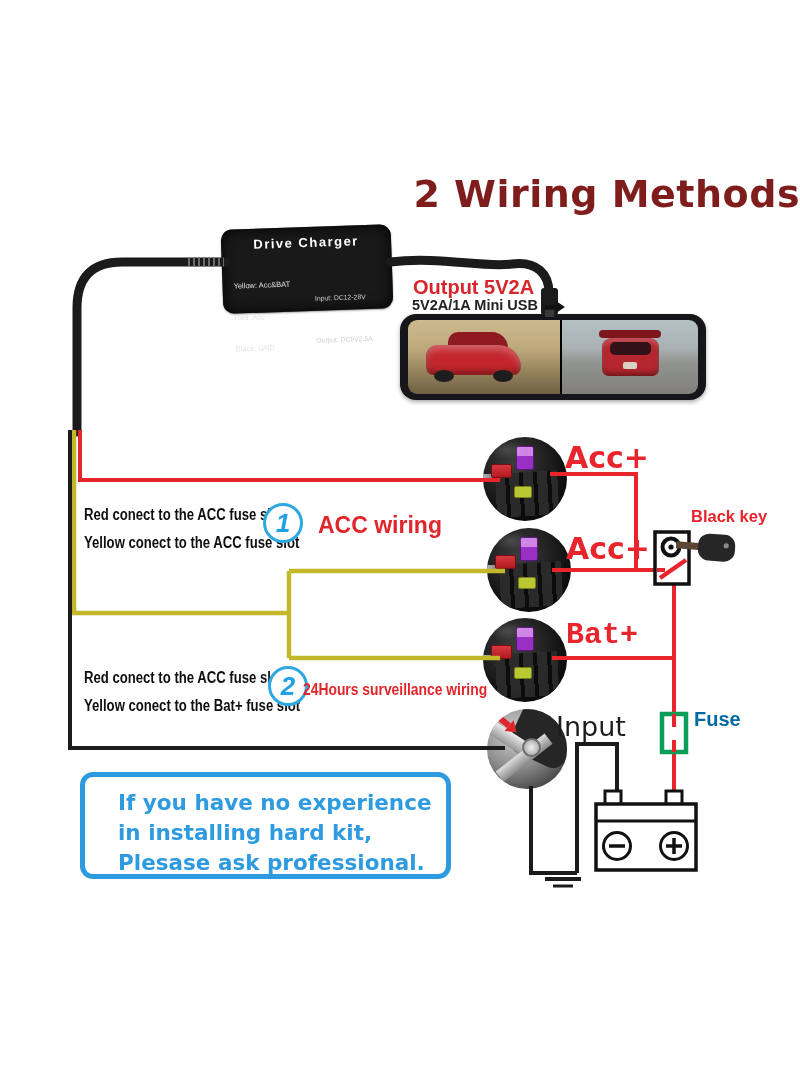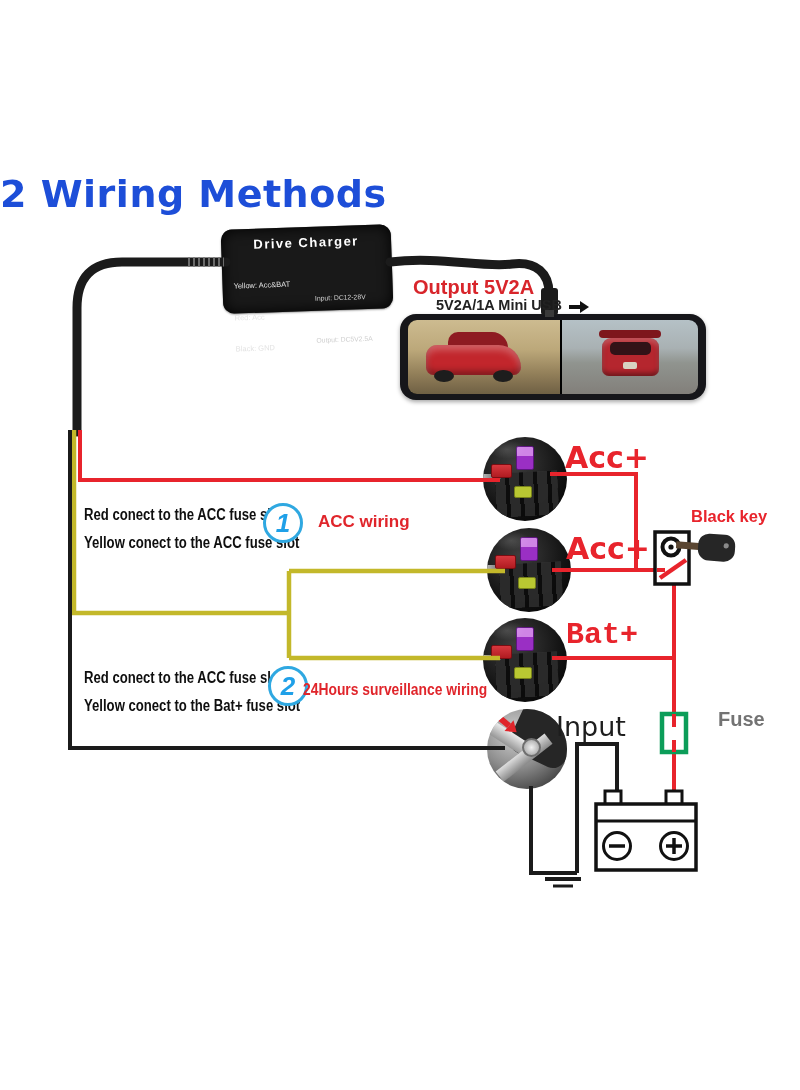--- a/index.html
+++ b/index.html
@@ -1,34 +1,34 @@
 <!DOCTYPE html>
 <html><head>
 <meta charset="utf-8">
 <style>
   html,body{margin:0;padding:0;background:#fff;}
   #canvas{position:relative;width:800px;height:1090px;background:#ffffff;overflow:hidden;
           font-family:"Liberation Sans",sans-serif;}
   .abs{position:absolute;}
 
   
-  .title{left:0;top:172px;width:800px;text-align:left;font-size:38px;font-weight:bold;
-         color:#1d4ed8;letter-spacing:.5px;font-family:"DejaVu Sans","Liberation Sans",sans-serif;}
+  .title{left:0;top:172px;width:800px;text-align:right;font-size:38px;font-weight:bold;
+         color:#7f1d1d;letter-spacing:.5px;font-family:"DejaVu Sans","Liberation Sans",sans-serif;}
 
   
   .charger{left:222px;top:227px;width:170px;height:84px;background:#191919;border-radius:11px;
            transform:rotate(-2deg);z-index:2;box-shadow:inset 0 0 14px #000,0 1px 2px rgba(0,0,0,.4);}
   .charger-title{left:0;top:8px;width:100%;text-align:center;color:#fff;font-weight:bold;
                  font-size:13px;letter-spacing:1.5px;}
   .charger-left{left:11px;top:31px;color:#e3e3e3;font-size:7.5px;line-height:10.5px;white-space:pre;}
   .charger-right{left:92px;top:37px;color:#cfcfcf;font-size:6.8px;line-height:14px;white-space:pre;}
 
   
   .out1{left:413px;top:276px;font-size:20px;font-weight:bold;color:#D8252B;z-index:4;}
-  .out2{left:436px;top:297px;font-size:14.5px;font-weight:bold;color:#222;z-index:4;}
+  .out2{left:412px;top:297px;font-size:14.5px;font-weight:bold;color:#222;z-index:4;}
   .arr{display:inline-block;margin-left:7px;vertical-align:middle;}
   .arr i{display:inline-block;vertical-align:middle;}
   .arr .bar{width:11px;height:4px;background:#111;}
   .arr .head{width:0;height:0;border-left:9px solid #111;border-top:6px solid transparent;
              border-bottom:6px solid transparent;}
 
   
   .mirror{left:400px;top:314px;width:306px;height:86px;background:#16161a;border-radius:16px;
           padding:6px 8px;box-sizing:border-box;z-index:1;box-shadow:0 2px 4px rgba(0,0,0,.35);}
   .screen{width:100%;height:100%;display:flex;gap:2px;background:#000;border-radius:9px;overflow:hidden;}
@@ -72,21 +72,21 @@
 
   
   .mline{font-size:16px;font-weight:bold;color:#0f0f0f;line-height:28px;white-space:nowrap;
          transform:scaleX(.82);transform-origin:0 50%;}
   .m1{left:84px;top:501px;z-index:4;} .m2{left:84px;top:664px;z-index:4;}
   .badge{width:40px;height:40px;border:3px solid #2FA8E1;border-radius:50%;box-sizing:border-box;
          display:flex;align-items:center;justify-content:center;color:#1FA0E8;font-size:26px;
          font-weight:bold;font-style:italic;z-index:4;background:#fff;}
   .b1{left:263px;top:503px;} .b2{left:268px;top:666px;}
   .mtitle{font-weight:bold;color:#E0252B;z-index:4;white-space:nowrap;}
-  .t1{left:318px;top:512px;font-size:17px;}
+  .t1{left:318px;top:512px;font-size:23px;}
   .t2{left:303px;top:680px;font-size:16.5px;transform:scaleX(.84);transform-origin:0 50%;}
 
   
   .gphoto{left:487px;top:709px;width:80px;height:80px;border-radius:50%;overflow:hidden;z-index:2;
           background:radial-gradient(circle at 35% 30%,#d2d2d2,#8d8d8d 45%,#4a4a4a 78%,#303030);}
   .g-dark{position:absolute;right:-12%;top:-18%;width:75%;height:85%;background:#262626;
           transform:rotate(25deg);border-radius:22%;}
   .g-bar1{position:absolute;left:-10%;top:28%;width:72%;height:18%;
           background:linear-gradient(180deg,#ececec,#969696);transform:rotate(33deg);}
   .g-bar2{position:absolute;left:8%;top:52%;width:78%;height:16%;
@@ -95,21 +95,21 @@
          background:radial-gradient(#f0f0f0,#9a9a9a);border:2px solid #6f6f6f;box-sizing:border-box;}
   .g-arrow{position:absolute;left:12%;top:8%;transform:rotate(40deg);}
   .g-arrow i{display:inline-block;vertical-align:middle;}
   .g-arrow .bar{width:13px;height:6px;background:#E0252B;}
   .g-arrow .head{width:0;height:0;border-left:10px solid #E0252B;border-top:7px solid transparent;
                  border-bottom:7px solid transparent;}
 
   
   .groud{left:556px;top:711px;font-size:27px;color:#1d1d1d;z-index:4;
          font-family:"DejaVu Sans","Liberation Sans",sans-serif;}
-  .fuse-lab{left:694px;top:708px;font-size:20px;font-weight:bold;color:#737373;z-index:4;margin-left:24px;}
+  .fuse-lab{left:694px;top:708px;font-size:20px;font-weight:bold;color:#0369a1;z-index:4;}
 
   
   .notice{left:80px;top:772px;width:371px;height:107px;border:5px solid #2E9BE0;border-radius:13px;
           box-sizing:border-box;background:#fff;z-index:2;padding:11px 0 0 33px;}
   .nline{font-size:21.5px;font-weight:bold;color:#2E9BE0;line-height:30px;
          font-family:"DejaVu Sans","Liberation Sans",sans-serif;}
 
   svg.wires{left:0;top:0;z-index:3;pointer-events:none;}
 </style>
 </head>
@@ -199,20 +199,25 @@
   <div class="abs gphoto">
     <div class="g-dark"></div>
     <div class="g-bar1"></div>
     <div class="g-bar2"></div>
     <div class="g-nut"></div>
     <div class="g-arrow"><i class="bar"></i><i class="head"></i></div>
   </div>
   <div class="abs groud">Input</div>
   <div class="abs fuse-lab">Fuse</div>
 
+  <div class="abs notice">
+    <div class="nline">If you have no experience</div>
+    <div class="nline">in installing hard kit,</div>
+    <div class="nline">Plesase ask professional.</div>
+  </div>
 
   <svg class="abs wires" width="800" height="1090" viewBox="0 0 800 1090">
 
     <path d="M 226 262 L 122 262 Q 77 262 77 308 L 77 432" fill="none" stroke="#1b1b1b" stroke-width="9" stroke-linecap="round"></path>
     <path d="M 188 262 L 224 262" fill="none" stroke="#6b6b6b" stroke-width="9" stroke-dasharray="2 3"></path>
 
     <path d="M 390 262 C 440 256 482 268 512 264 C 537 261 549 274 549 293 L 549 299" fill="none" stroke="#1b1b1b" stroke-width="9" stroke-linecap="round"></path>
     <rect x="541" y="288" width="17" height="27" rx="3" fill="#1b1b1b"></rect>
     <rect x="545" y="310" width="9" height="7" fill="#3a3a3a"></rect>
 

